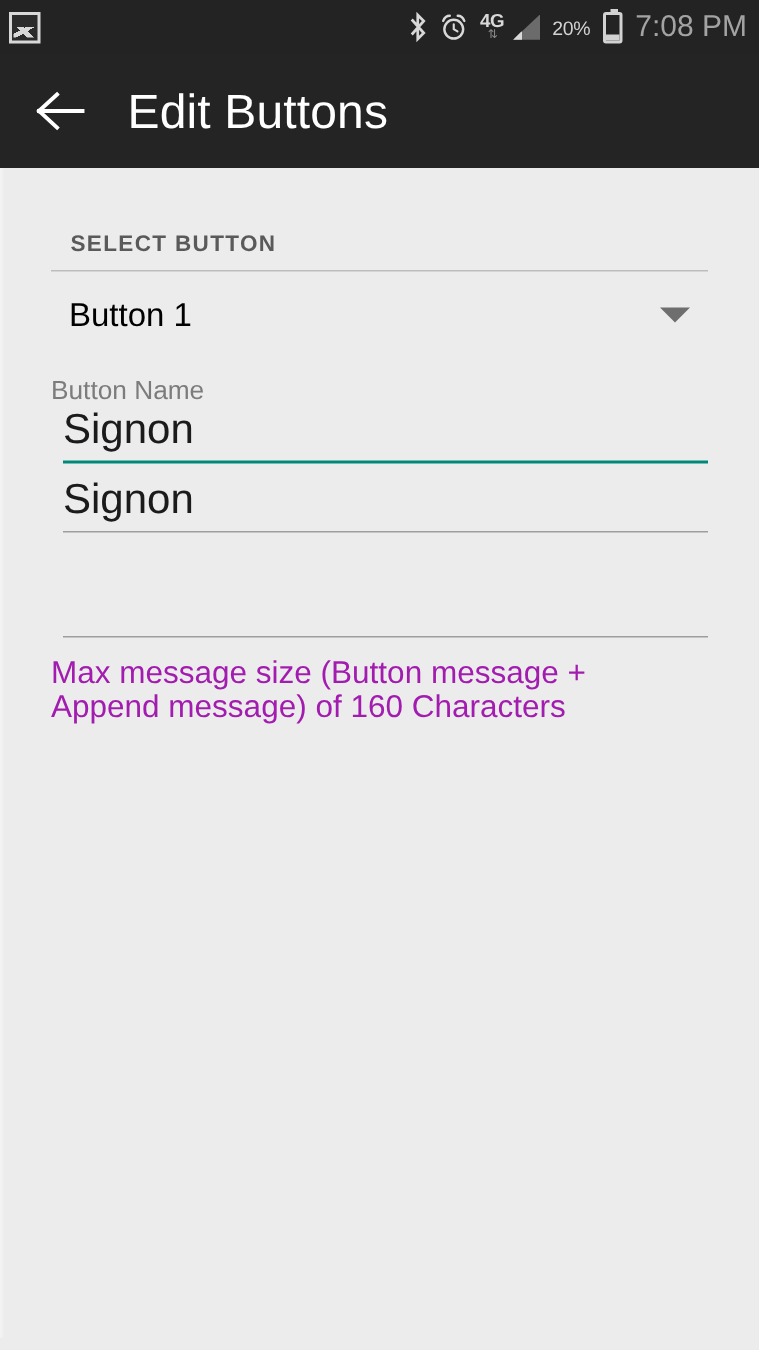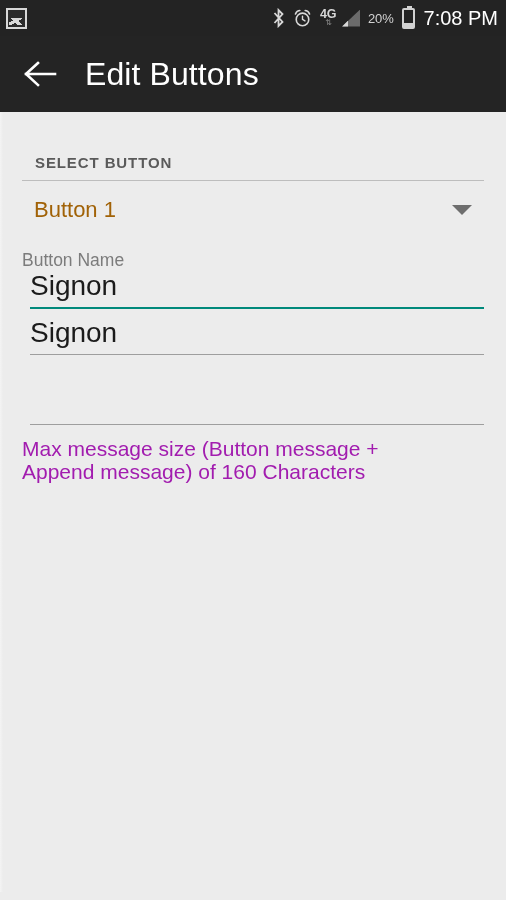--- a/index.html
+++ b/index.html
@@ -117,21 +117,21 @@
     background: #d2d2d2;
   }
   .icon-battery .fill {
     position: absolute;
     left: 0; right: 0; bottom: 0;
     height: 22%;
     background: #d2d2d2;
   }
   .clock {
     font-size: 20px;
-    color: #ffffff;
+    color: #a3a3a3;
     letter-spacing: 0px;
     padding-left: 1px;
   }
 
   
   .app-bar {
     height: 76px;
     background: #242424;
     display: flex;
     align-items: center;
@@ -154,21 +154,21 @@
     height: 8px;
     background: linear-gradient(to bottom, rgba(0,0,0,0.30), rgba(0,0,0,0.0));
   }
 
   
   .content {
     position: relative;
     height: 780px;
     background: #ECECEC;
     box-sizing: border-box;
-    padding: 0;
+    padding: 12px;
     margin-top: -8px;
     padding-top: 8px;
   }
   .content::before {
     content: "";
     position: absolute;
     top: 0; bottom: 0; left: 0;
     width: 3px;
     background: linear-gradient(to right, #F4F4F4, #ECECEC);
   }
@@ -191,21 +191,21 @@
 
   .spinner {
     display: flex;
     align-items: center;
     padding: 0 22px;
     height: 58px;
     cursor: pointer;
   }
   .spinner-value {
     font-size: 22px;
-    color: #a16207;
+    color: #000000;
     padding-left: 12px;
   }
   .spinner-caret {
     margin-left: auto;
     width: 0; height: 0;
     border-left: 10px solid transparent;
     border-right: 10px solid transparent;
     border-top: 10px solid #6E6E6E;
     margin-right: 12px;
   }

